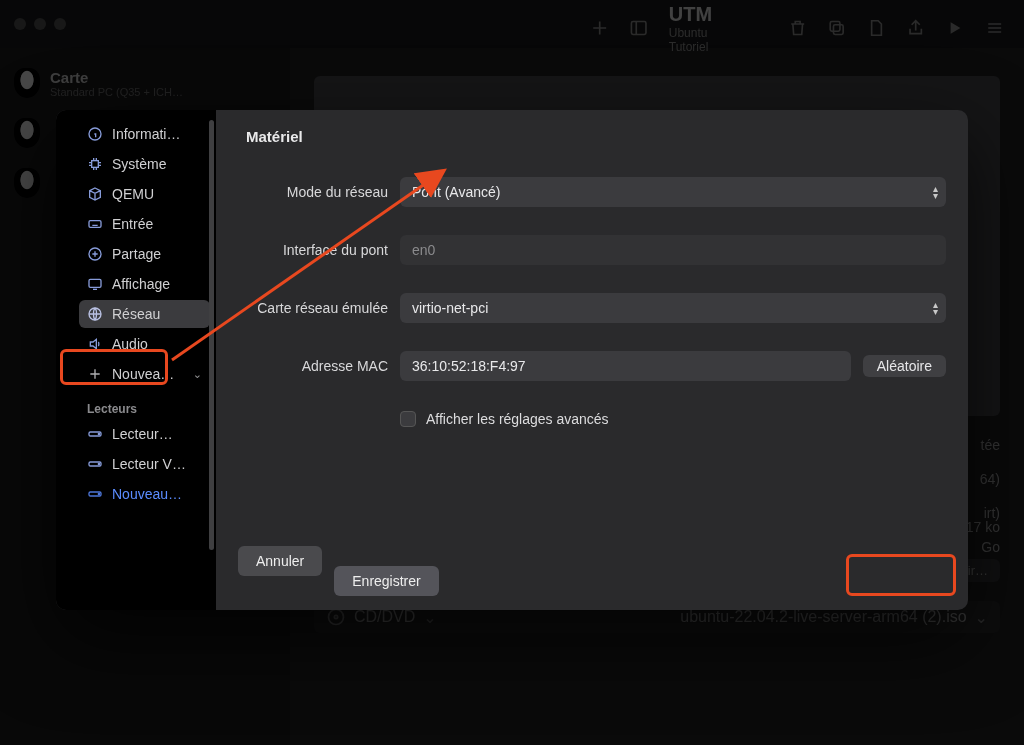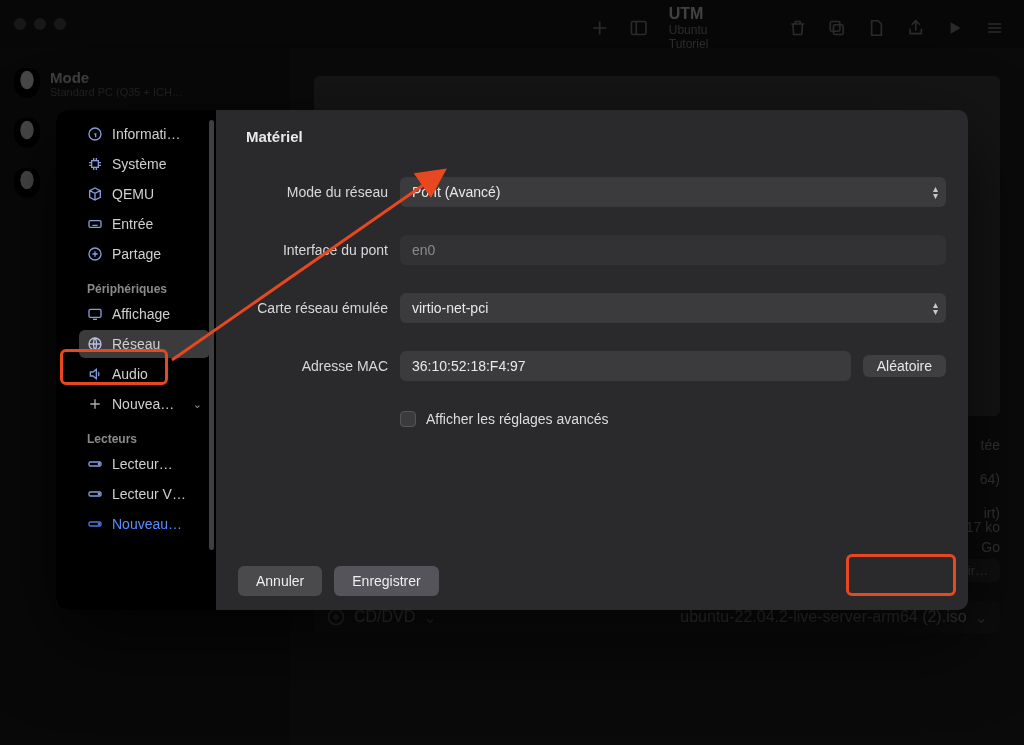--- a/index.html
+++ b/index.html
@@ -13,21 +13,21 @@
 .bg-split { display: flex; height: calc(100% - 48px); }
 .bg-sb { width: 290px; background: #1c1c1e; padding: 10px 14px; }
 .bg-main { flex: 1; background: #222224; padding: 14px 24px; position: relative; }
 .bg-vm-row { display: flex; align-items: center; gap: 10px; padding: 10px 0; color: #aaa; }
 .tux { width: 26px; height: 30px; background: radial-gradient(ellipse at 50% 40%, #fff 34%, #000 38%); border-radius: 40% 40% 50% 50%; position: relative; }
 .bg-vm-title { font-weight: 600; color: #ddd; font-size: 15px; }
 .bg-vm-sub { font-size: 11px; color: #777; }
 .bg-toolbar { position: absolute; top: -40px; left: 300px; right: 20px; height: 40px; display: flex; align-items: center; gap: 20px; color: #aaa; }
 .bg-toolbar .grow { flex: 1; }
 .bg-icn { width: 20px; height: 20px; opacity: .7; }
-.bg-header-title { font-size: 16px; font-weight: 600; color: #e8e8e8; }
+.bg-header-title { font-size: 20px; font-weight: 600; color: #e8e8e8; }
 .bg-header-sub { font-size: 12px; color: #999; }
 .bg-preview { margin-top: 14px; height: 340px; background: #4a4a4d; border-radius: 6px; }
 .bg-info-rows { margin-top: 90px; }
 .bg-info-row { display: flex; align-items: center; justify-content: space-between; padding: 11px 0; font-size: 14px; color: #bbb; }
 .bg-info-label { display: flex; align-items: center; gap: 10px; font-weight: 600; }
 .bg-btn { background: #3a3a3c; padding: 4px 12px; border-radius: 6px; font-size: 13px; }
 .bg-dd { display: flex; align-items: center; gap: 8px; background: #2d2d30; padding: 6px 12px; border-radius: 6px; margin-top: 8px; }
 .bg-dd .grow { flex: 1; }
 
 
@@ -49,21 +49,21 @@
 .select, .input { flex: 1; height: 30px; background: #3b3b3e; border: none; border-radius: 6px; color: #e8e8ea; font-size: 14px; padding: 0 12px; display: flex; align-items: center; position: relative; }
 .select .updn { position: absolute; right: 8px; top: 50%; transform: translateY(-50%); font-size: 10px; line-height: 7px; color: #c8c8c8; display: flex; flex-direction: column; }
 .input[data-disabled] { background: #323234; color: #8a8a8c; }
 .side-btn { height: 22px; padding: 0 14px; background: #3f3f42; border-radius: 6px; color: #e6e6e8; font-size: 14px; display: flex; align-items: center; cursor: pointer; }
 .chk-row { display: flex; align-items: center; gap: 10px; margin-left: 162px; margin-top: 2px; }
 .chk { width: 16px; height: 16px; border-radius: 4px; background: #3b3b3e; border: 1px solid #555; }
 .chk-label { font-size: 14px; color: #dcdcde; }
 
 .sheet-footer { margin-top: auto; display: flex; justify-content: flex-start; gap: 12px; padding-top: 10px; }
 .btn { height: 30px; padding: 0 18px; border-radius: 6px; background: #4a4a4d; color: #eee; font-size: 14px; display: flex; align-items: center; cursor: pointer; border: none; }
-.btn.primary { background: #54545a; font-weight: 500; }
+.btn.primary { background: #54545a; font-weight: 500; margin-top: 20px; }
 
 
 .hl { position: absolute; border: 3px solid #e8481f; border-radius: 6px; pointer-events: none; }
 .arrow-svg { position: absolute; pointer-events: none; }
 
 
 svg { display: block; }
 </style>
 </head>
 <body>
@@ -74,21 +74,21 @@
         <span></span>
         <span></span>
         <span></span>
       </div>
   </div>
   <div class="bg-split">
     <div class="bg-sb">
       <div class="bg-vm-row">
         <div class="tux"></div>
         <div>
-          <div class="bg-vm-title">Mode</div>
+          <div class="bg-vm-title">Carte</div>
           <div class="bg-vm-sub">Standard PC (Q35 + ICH…</div>
         </div>
       </div>
       <div class="bg-vm-row">
           <div class="tux"></div>
         </div>
       <div class="bg-vm-row">
           <div class="tux"></div>
         </div>
     </div>
@@ -200,21 +200,20 @@
       <span class="txt">Entrée</span>
     </div>
     <div class="sb-item">
       <svg class="ic" viewBox="0 0 24 24" fill="none" stroke="#9fb7ff" stroke-width="2">
           <circle cx="12" cy="12" r="9"></circle>
           <path d="M8 12h8M12 8v8"></path>
         </svg>
       <span class="txt">Partage</span>
     </div>
 
-    <div class="sb-group">Périphériques</div>
 
     <div class="sb-item">
       <svg class="ic" viewBox="0 0 24 24" fill="none" stroke="#9fb7ff" stroke-width="2">
           <rect x="3" y="5" width="18" height="12" rx="2"></rect>
           <path d="M9 20h6"></path>
         </svg>
       <span class="txt">Affichage</span>
     </div>
     <div class="sb-item sel">
       <svg class="ic" viewBox="0 0 24 24" fill="none" stroke="#cfd8ff" stroke-width="2">

